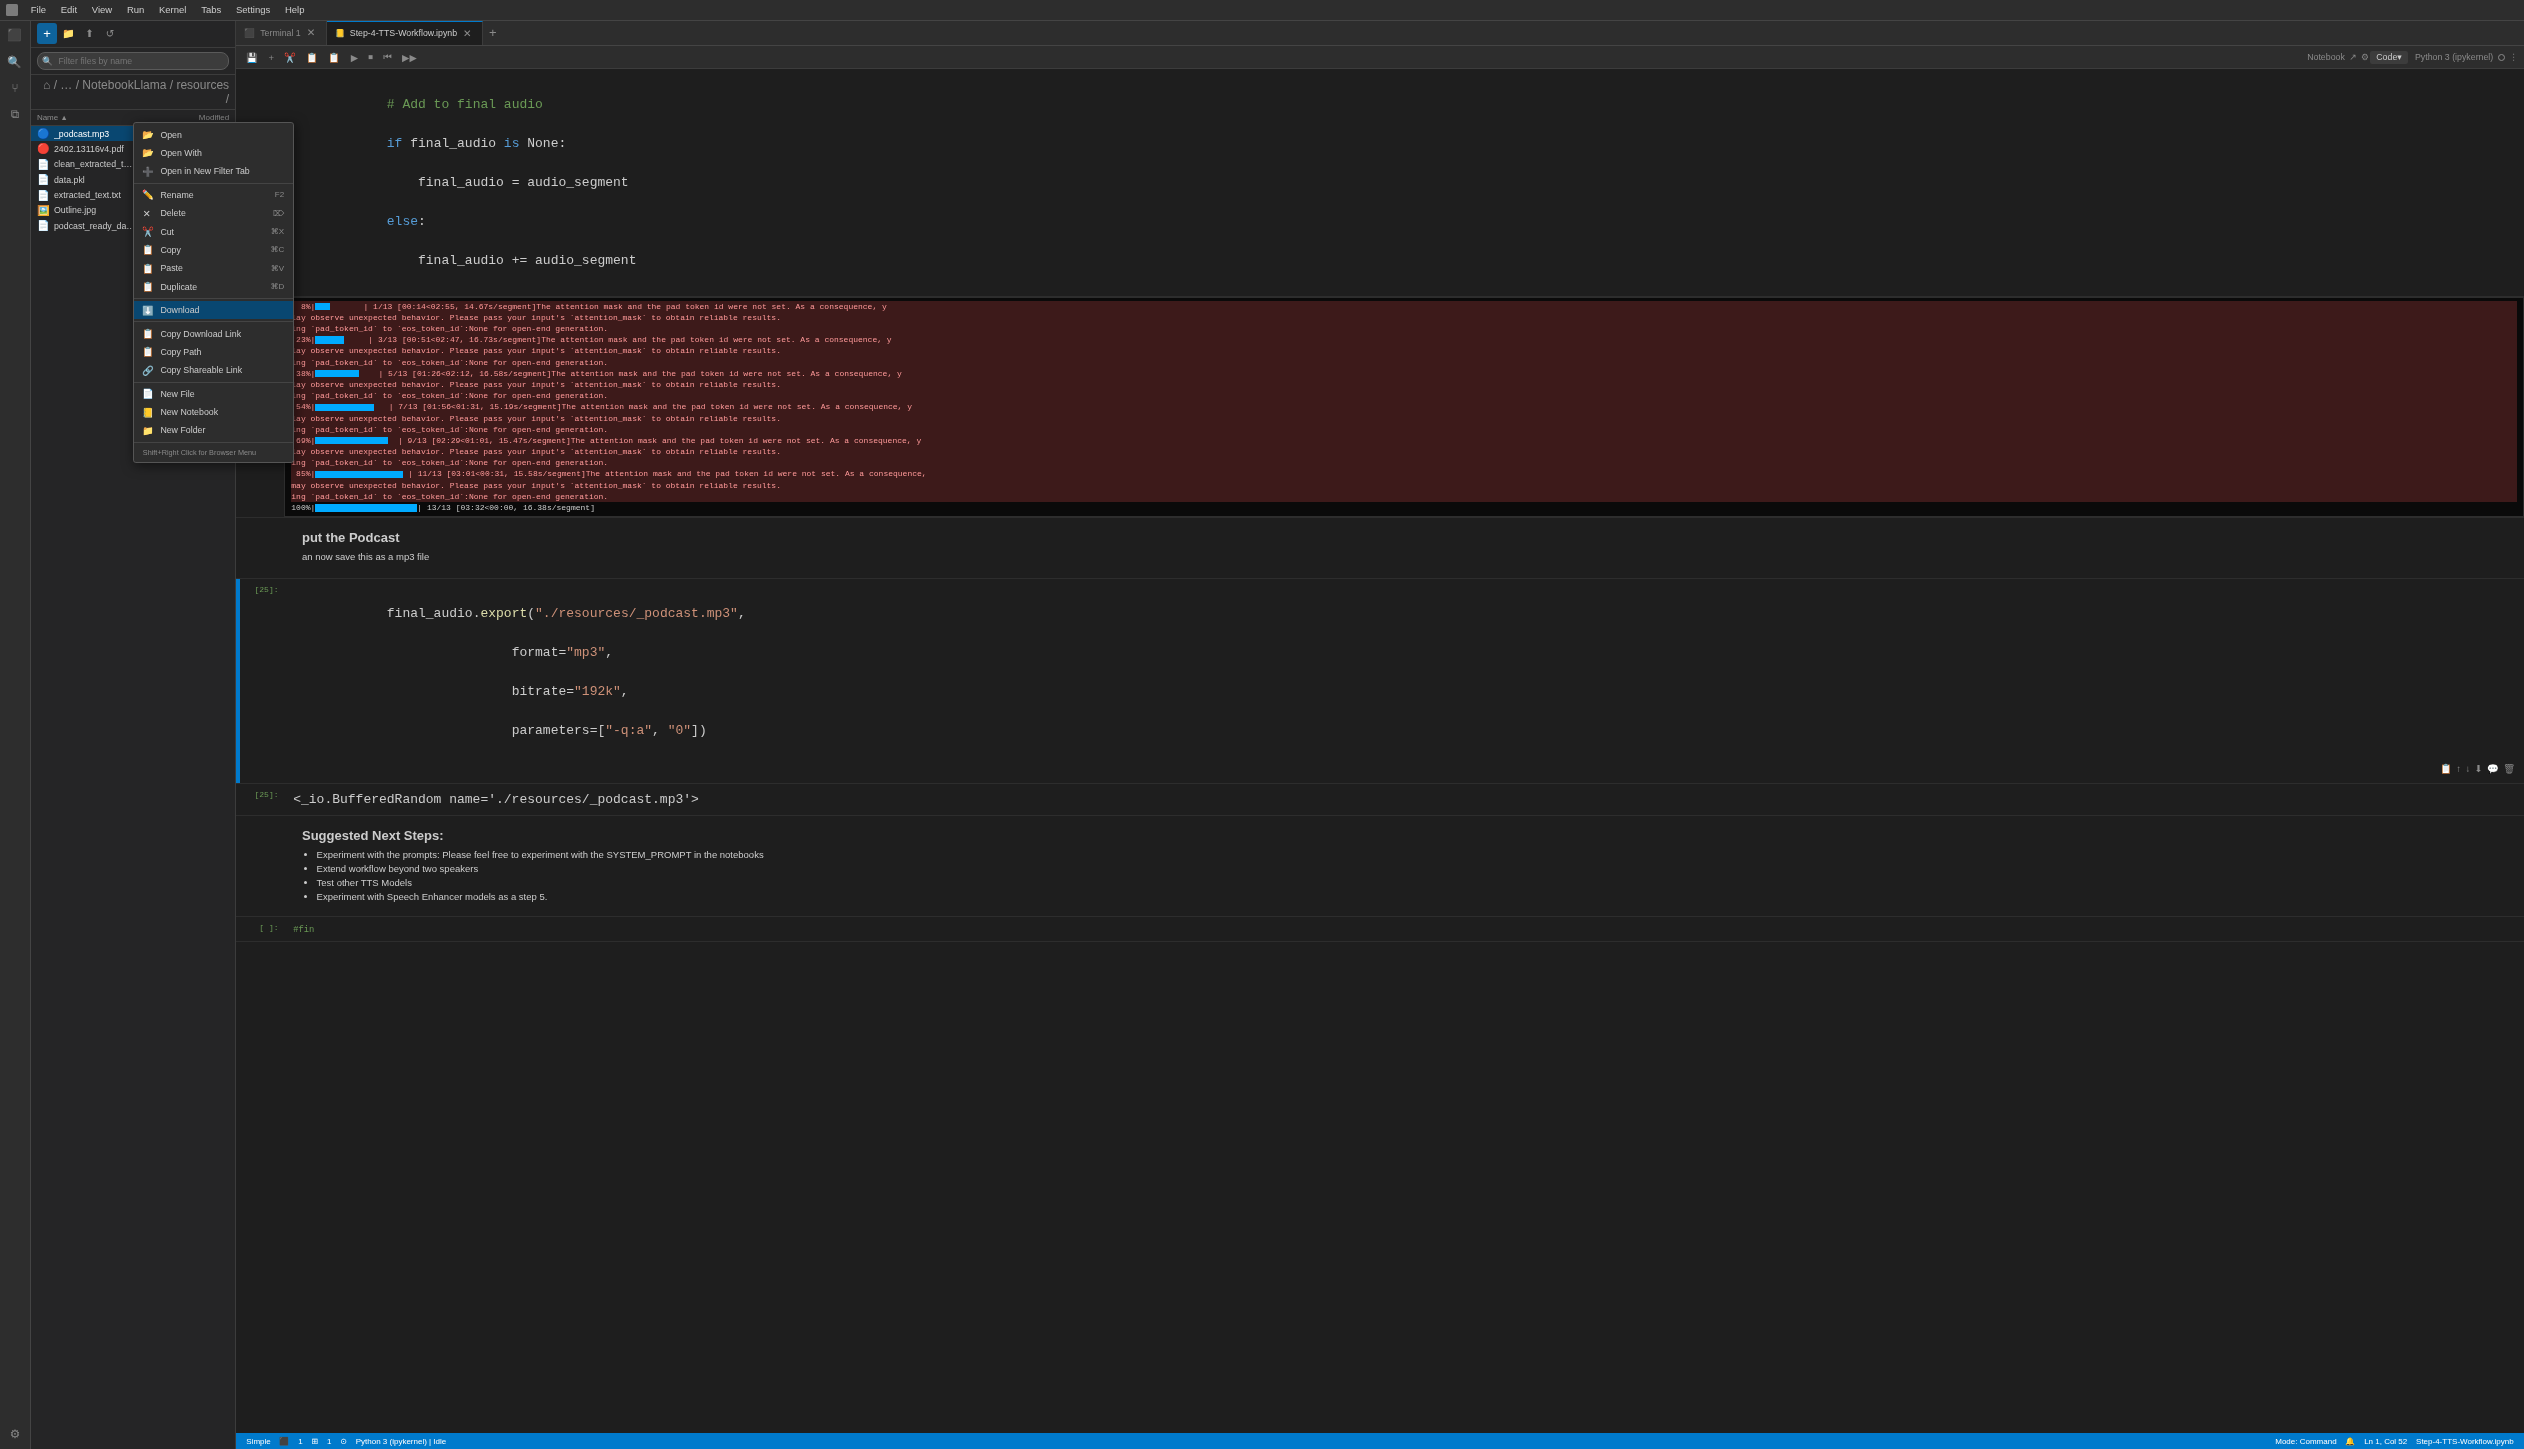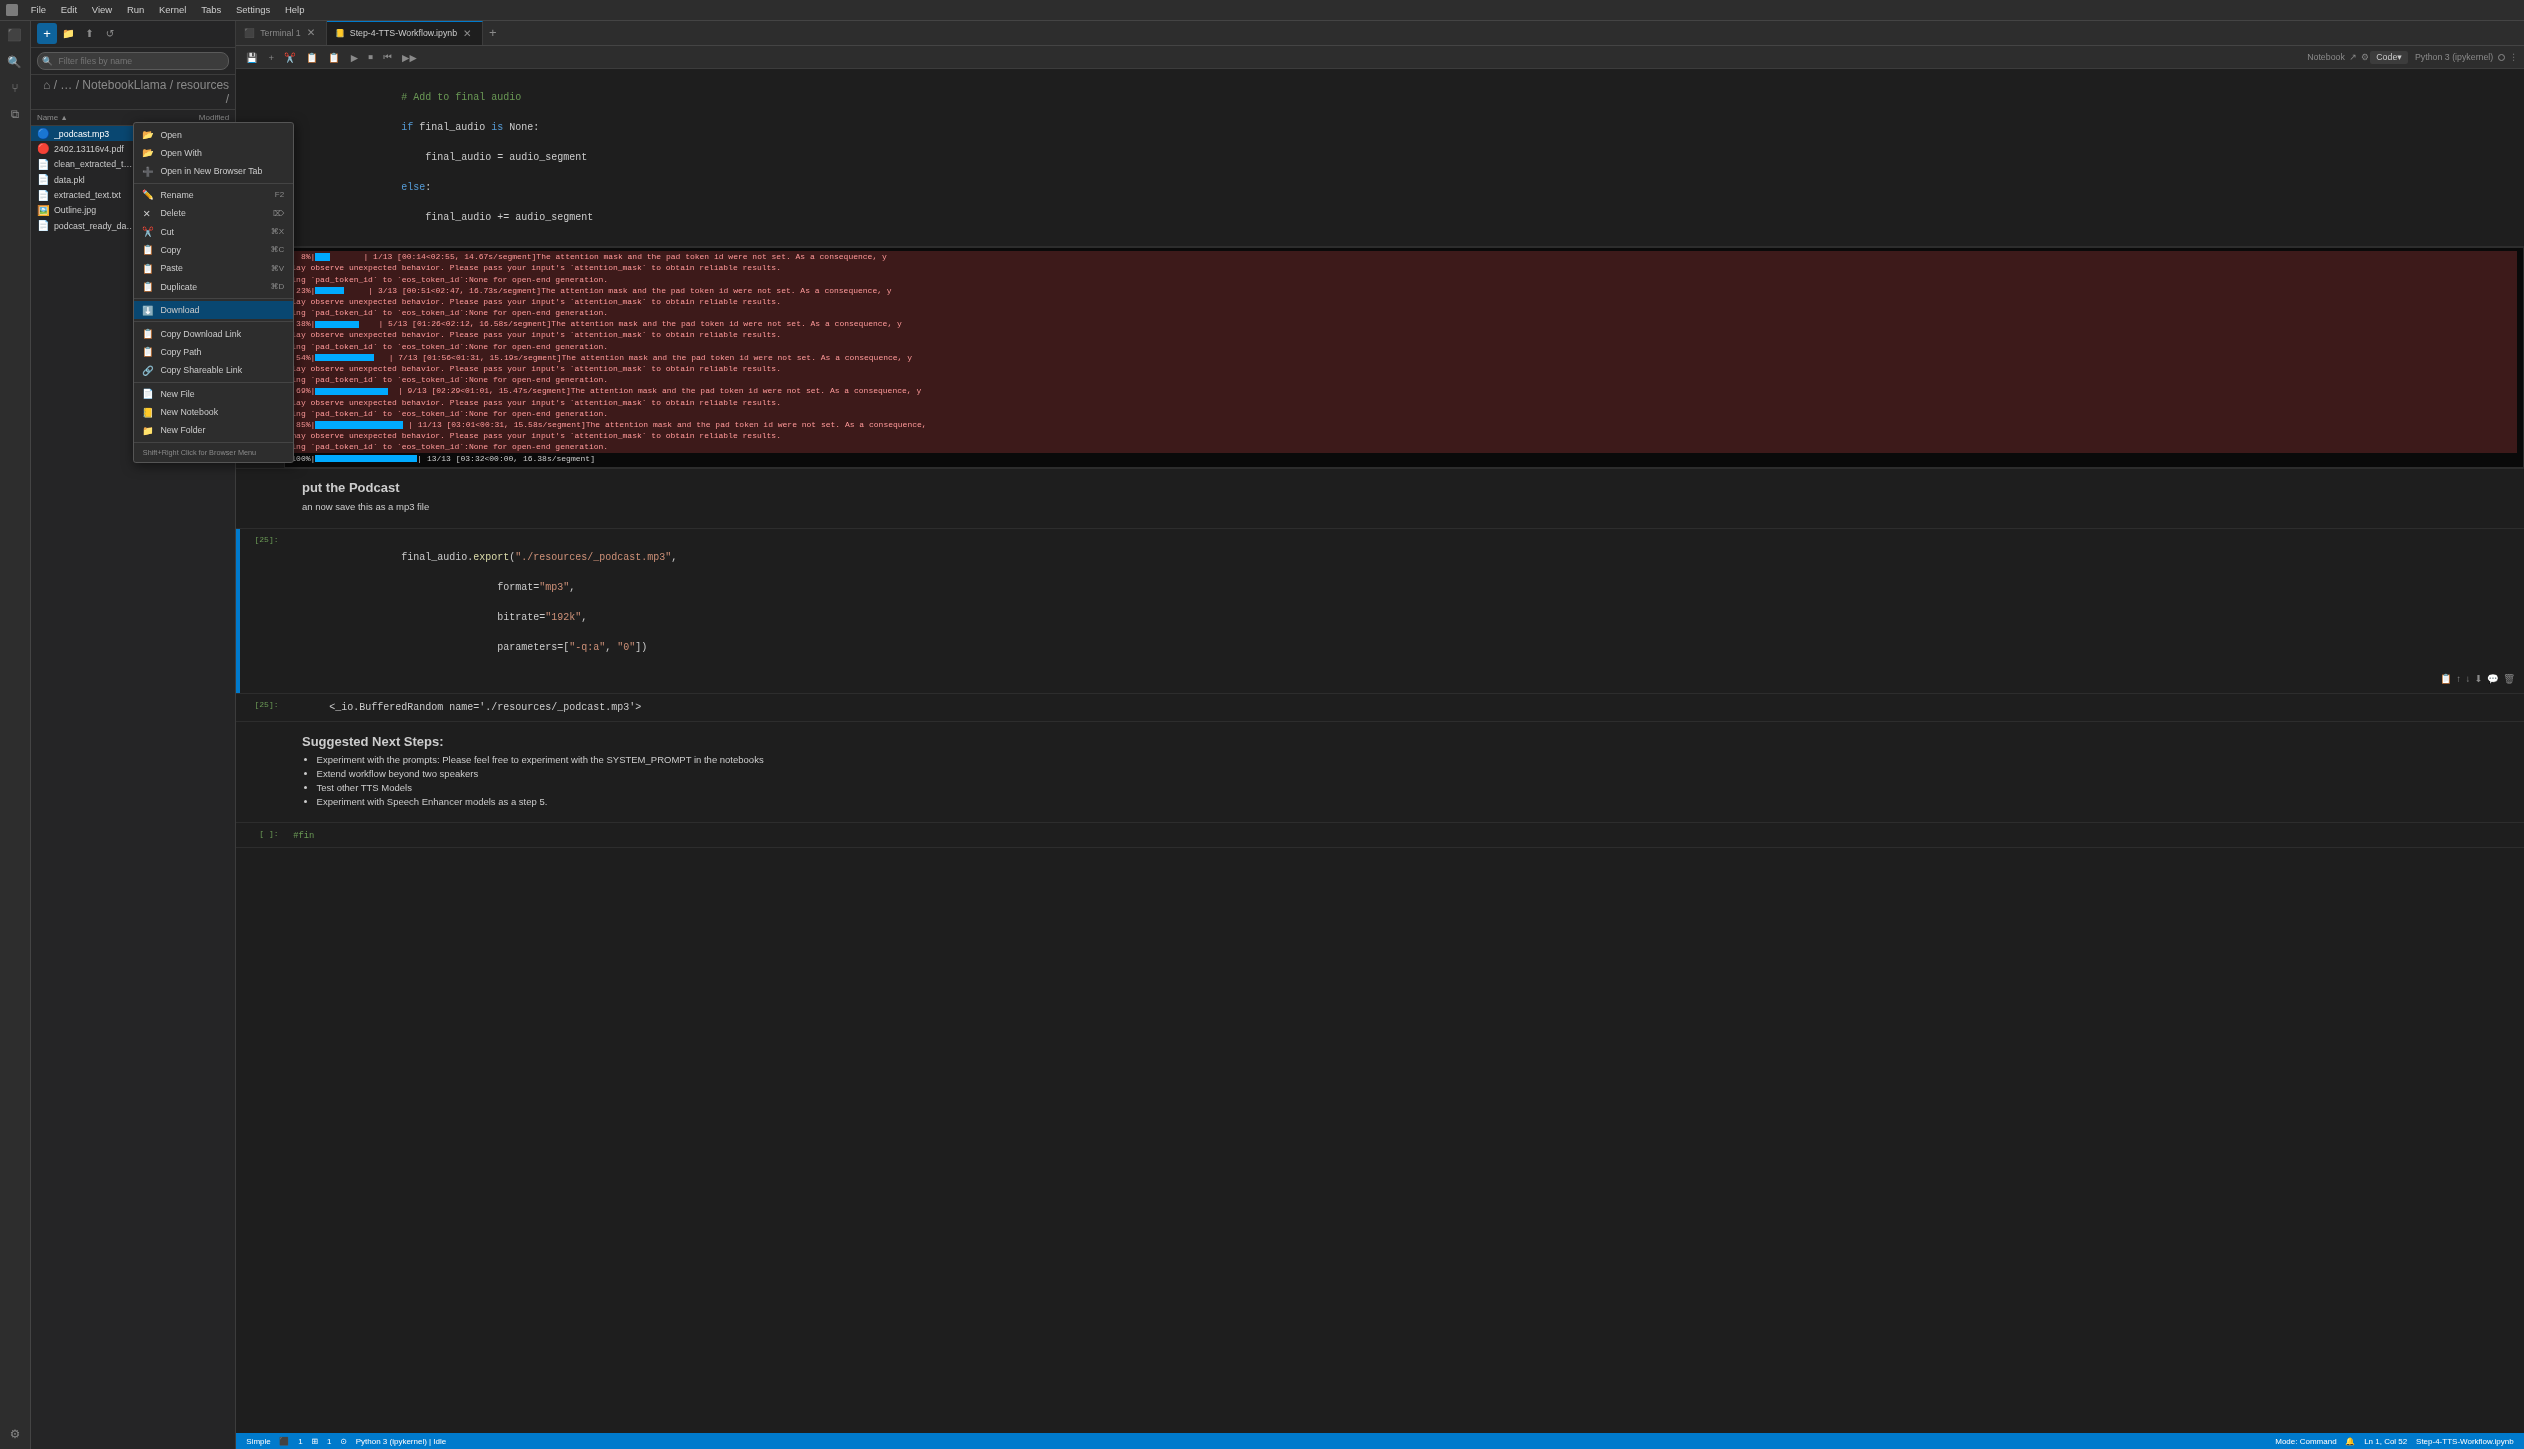--- a/index.html
+++ b/index.html
@@ -337,25 +337,24 @@
       text-align: right;
     }
     .cell-content {
       flex: 1;
       padding: 5.9px 8.8px;
     }
 
     
     .code-block {
       font-family: 'Courier New', Consolas, monospace;
-      font-size: 10px;
+      font-size: 13px;
       line-height: 1.5;
       white-space: pre-wrap;
       word-break: break-all;
-      margin-left: 36px;
     }
 
     
     .output-area {
       background: #0a0a0a;
       border: 0.7px solid #2d2d2d;
       padding: 2.9px 5.9px;
       font-family: 'Courier New', monospace;
       font-size: 8px;
       color: #cccccc;
@@ -486,21 +485,21 @@
       <div class="ctx-item">
         <span class="ctx-icon">📂</span>
         <span class="ctx-label">Open</span>
       </div>
       <div class="ctx-item">
         <span class="ctx-icon">📂</span>
         <span class="ctx-label">Open With</span>
       </div>
       <div class="ctx-item">
         <span class="ctx-icon">➕</span>
-        <span class="ctx-label">Open in New Browser Tab</span>
+        <span class="ctx-label">Open in New Filter Tab</span>
       </div>
       <div class="ctx-separator"></div>
       <div class="ctx-item">
         <span class="ctx-icon">✏️</span>
         <span class="ctx-label">Rename</span>
         <span class="ctx-shortcut">F2</span>
       </div>
       <div class="ctx-item">
         <span class="ctx-icon">✕</span>
         <span class="ctx-label">Delete</span>

